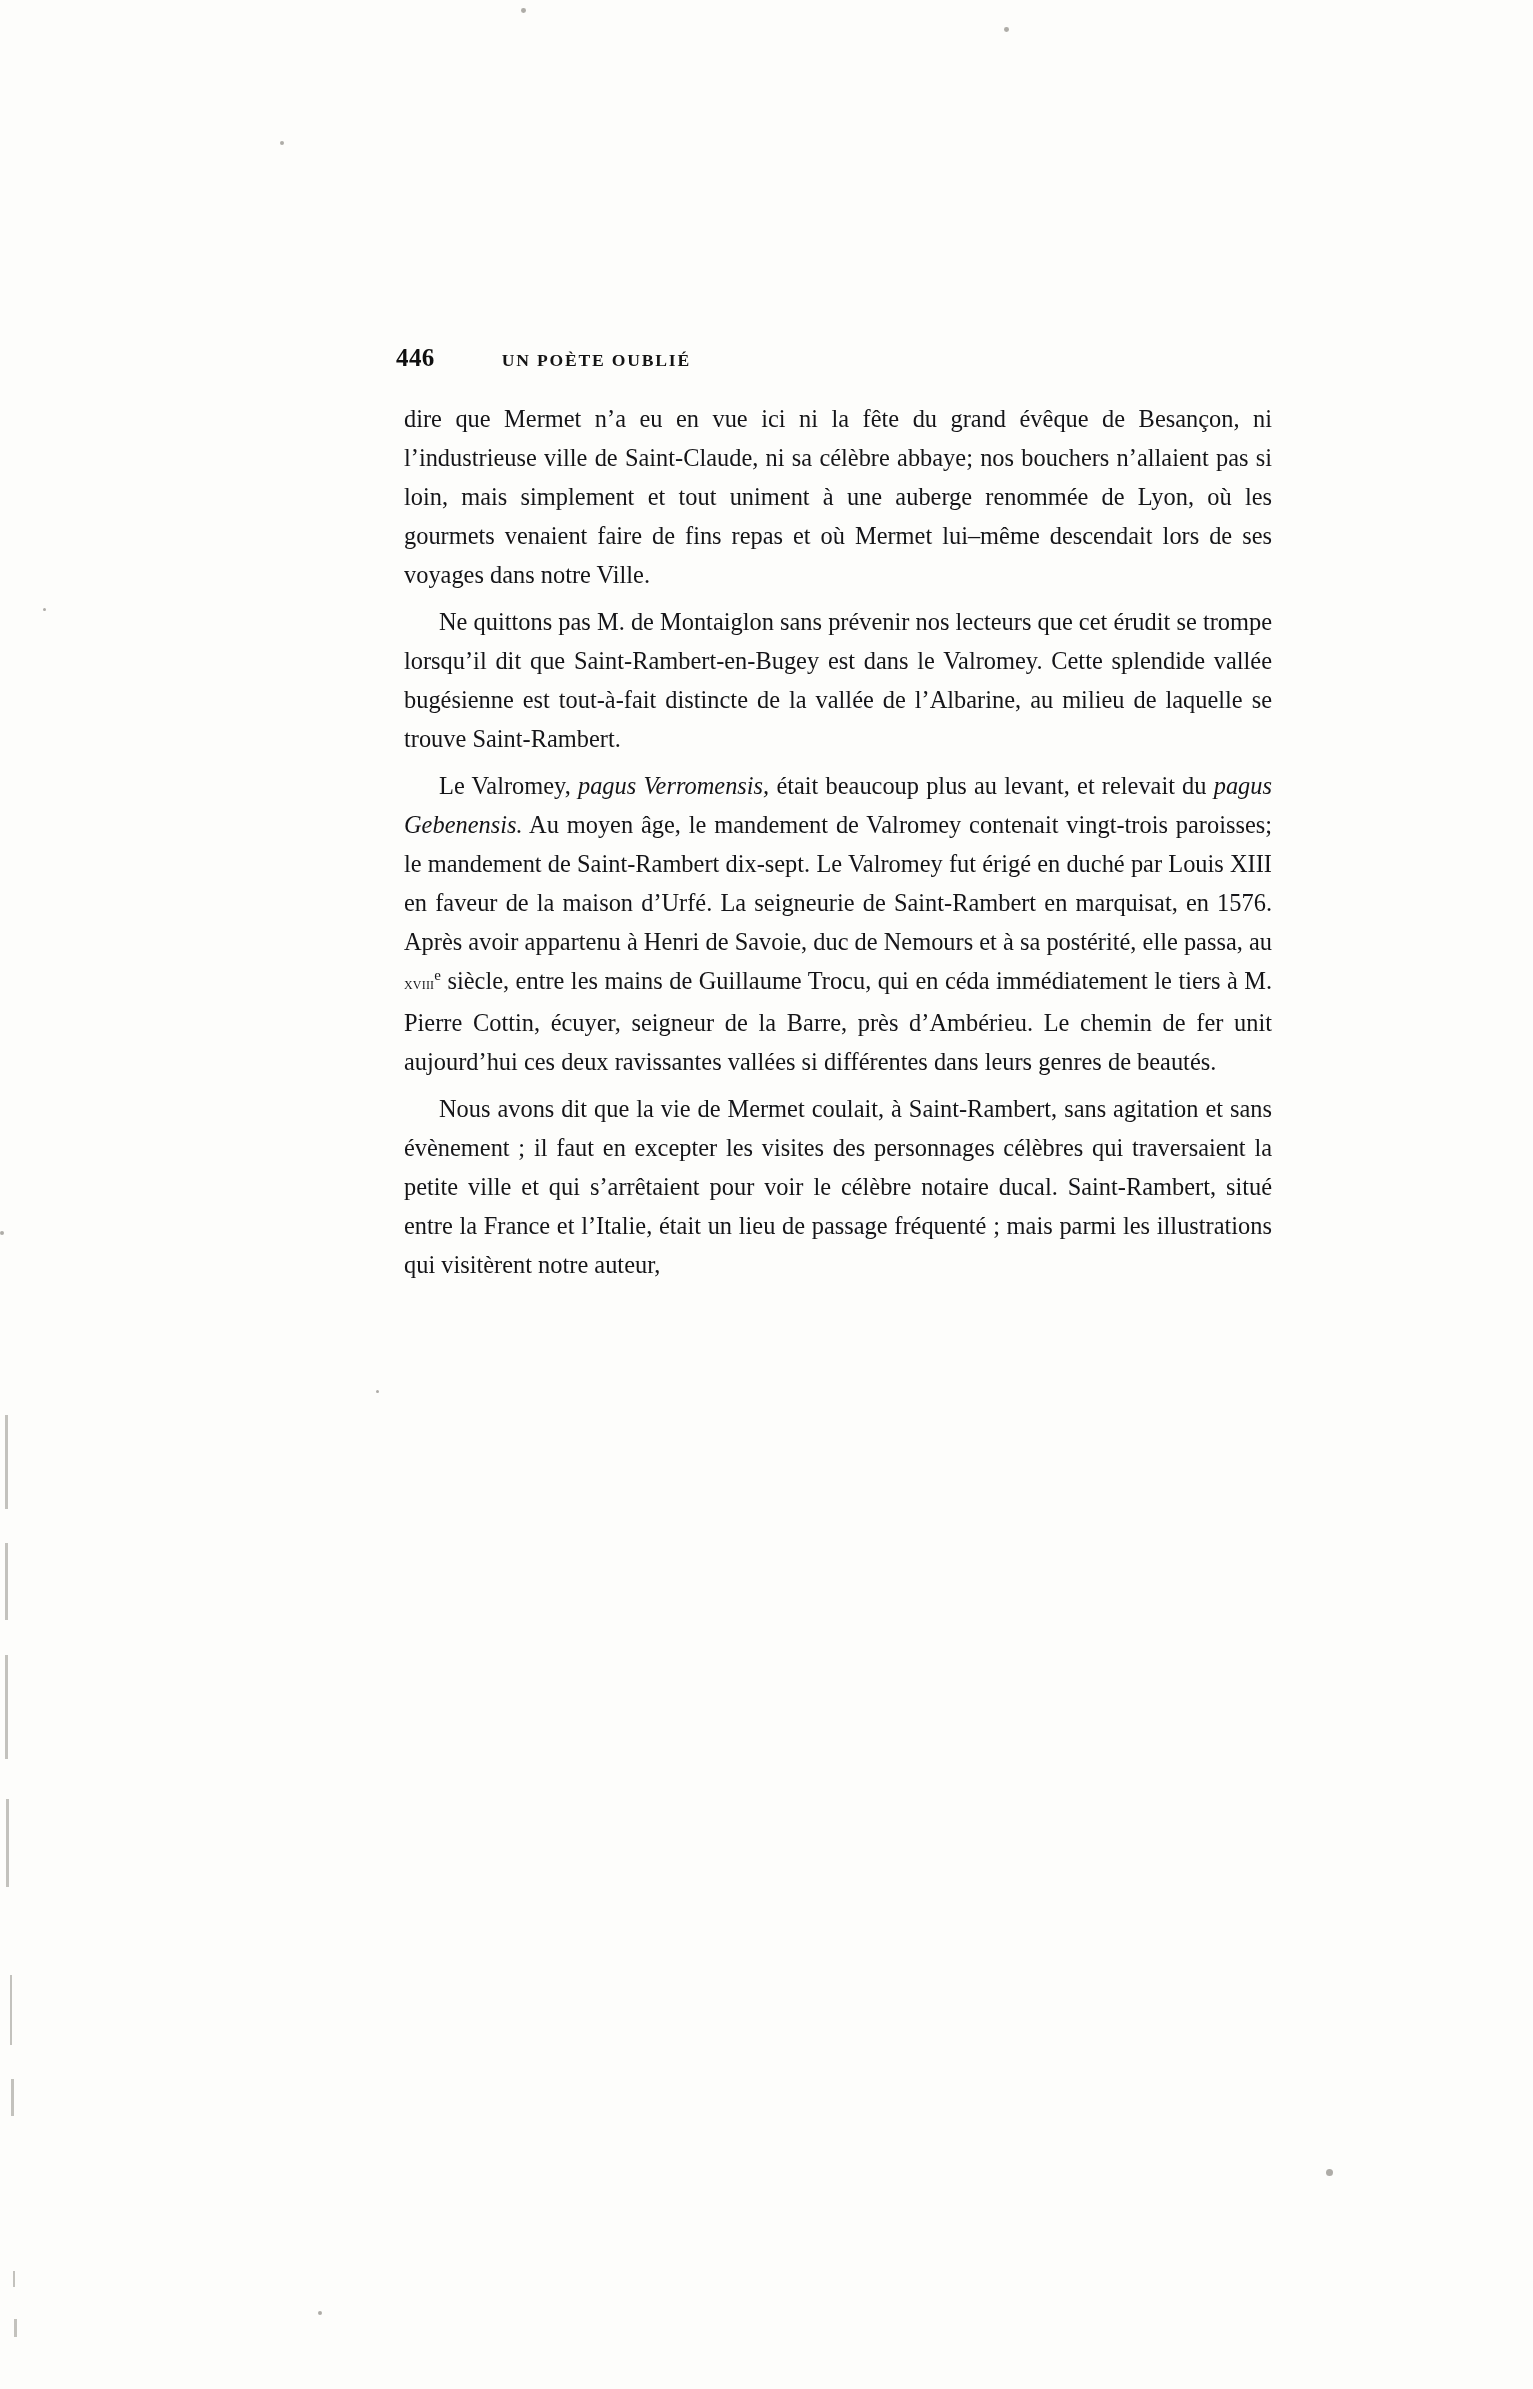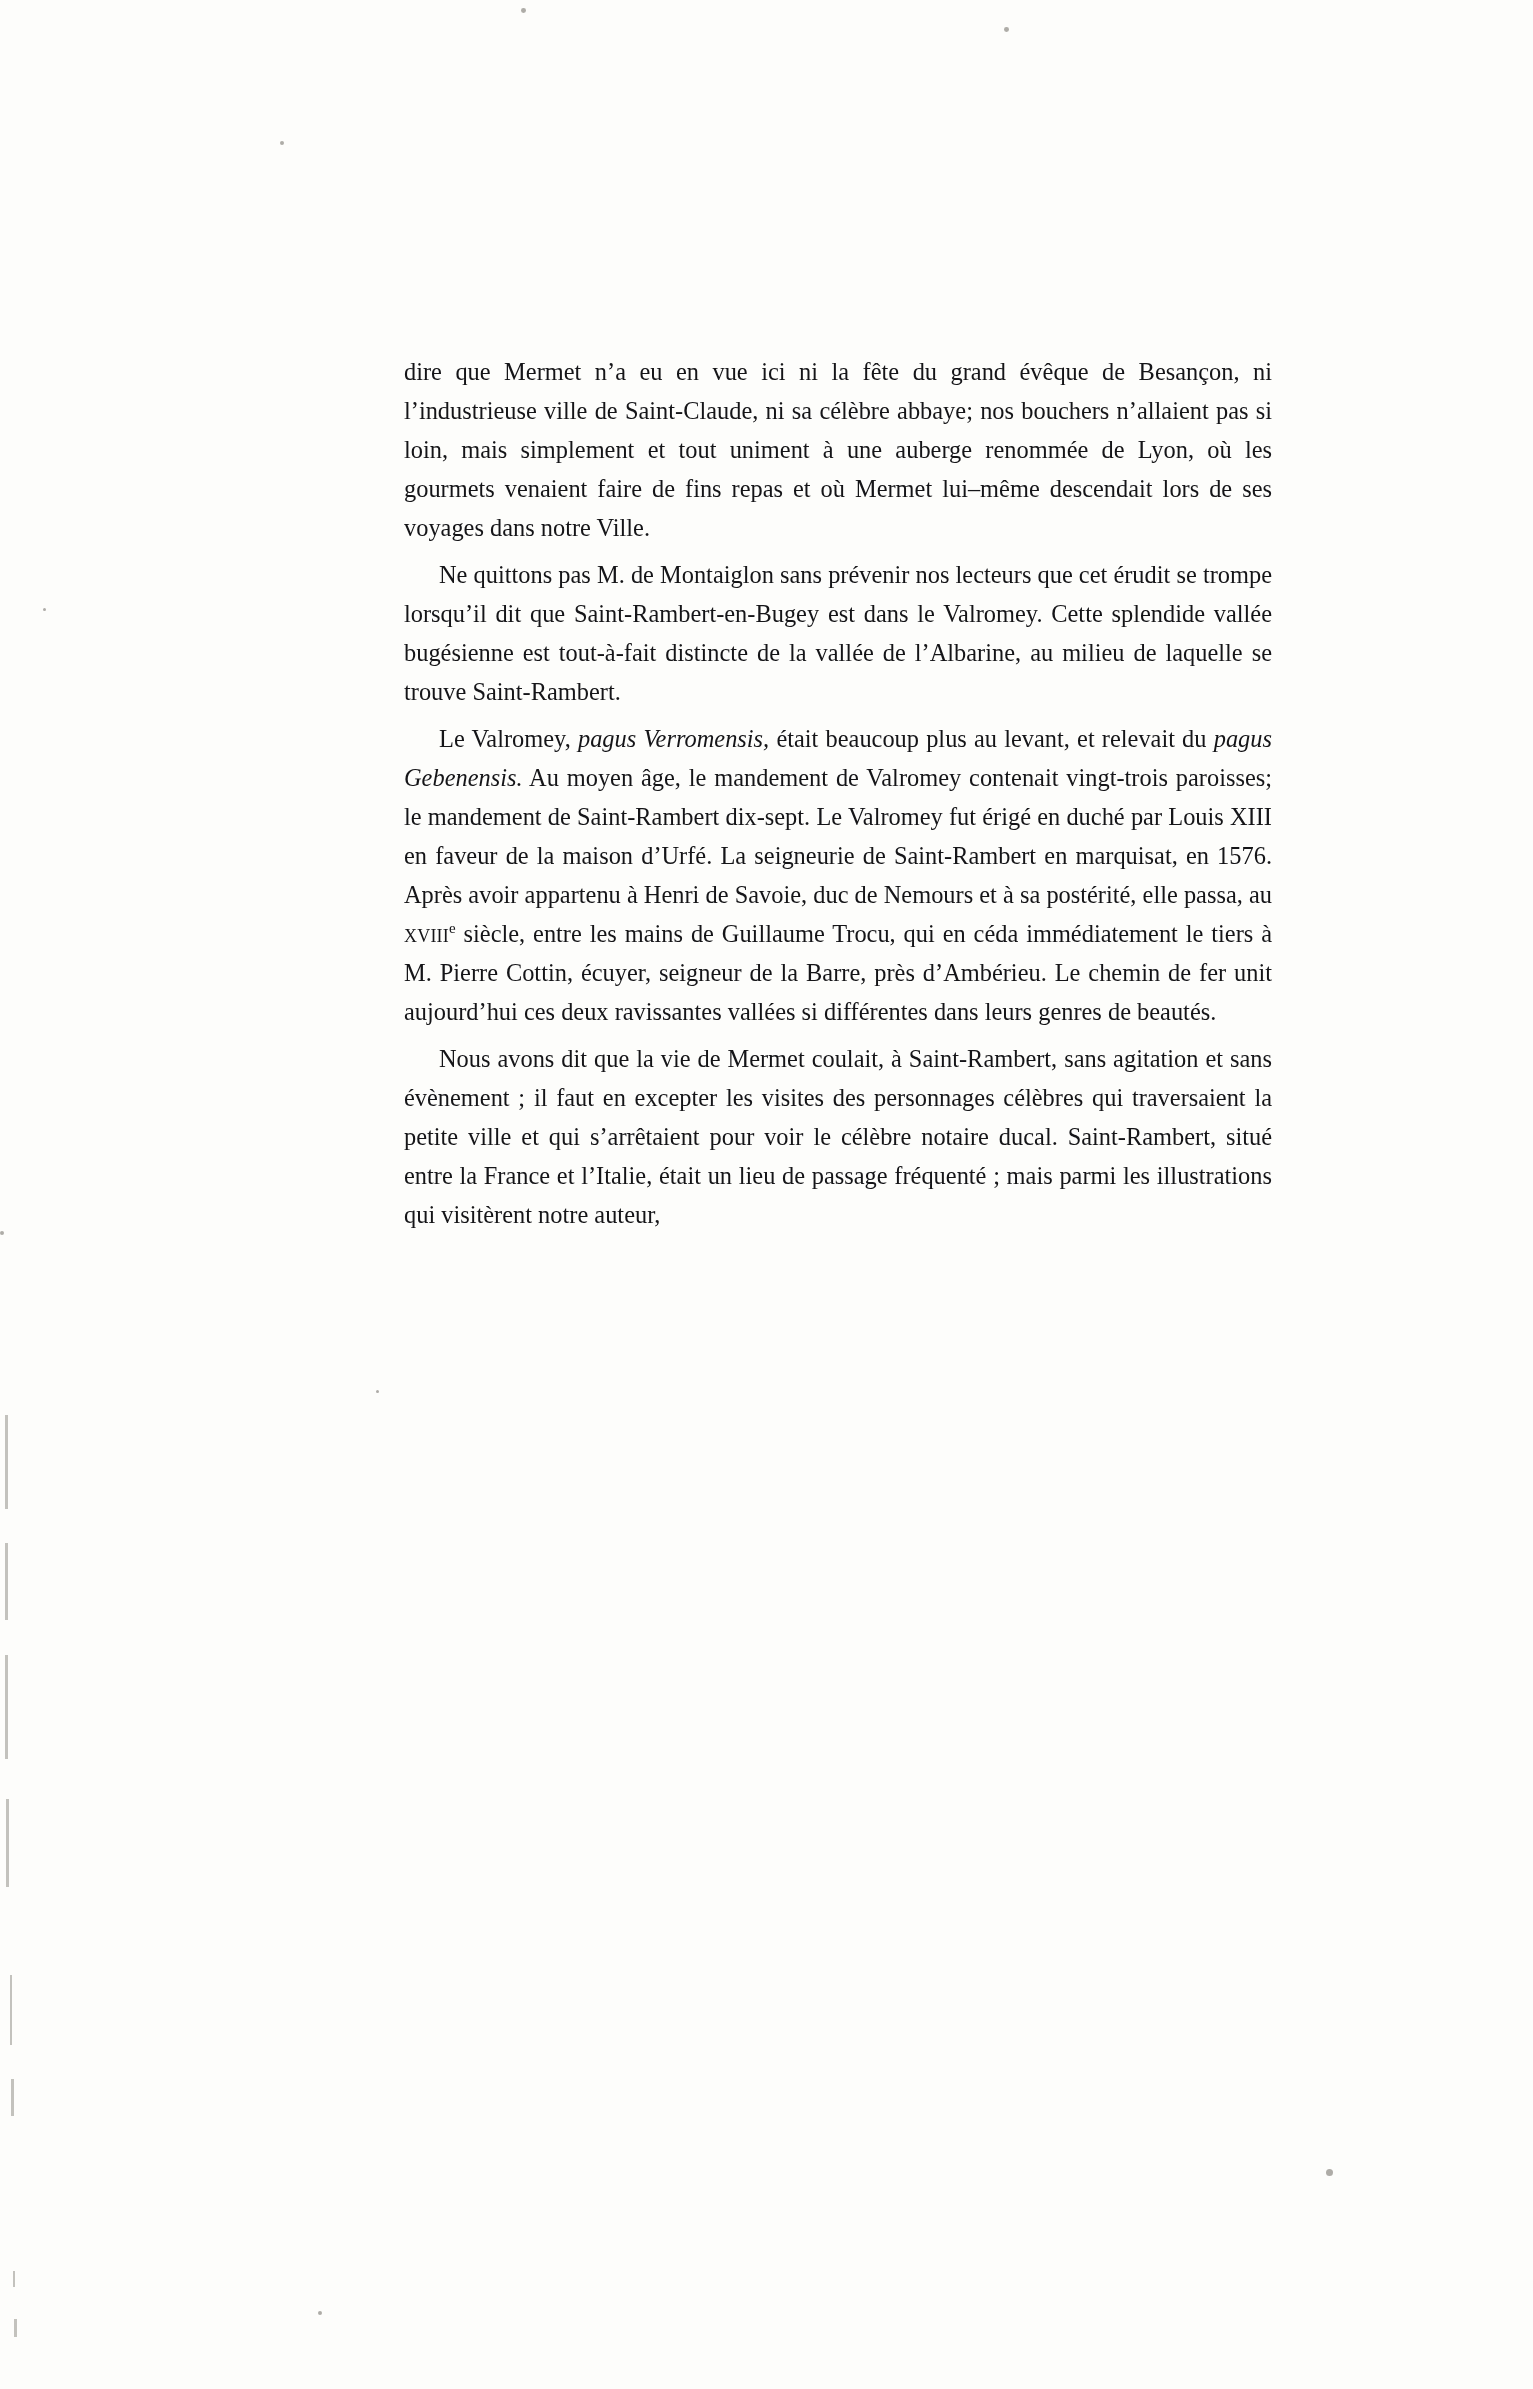--- a/index.html
+++ b/index.html
@@ -78,21 +78,21 @@
   }
   p.para + p.para {
     margin-top: 0px;
   }
   p.indent {
     text-indent: 35px;
   }
   .ital { font-style: italic; }
   .sc {
     font-variant: small-caps;
-    font-size: 26px;
+    font-size: 17px;
     letter-spacing: 0.2px;
   }
   sup.ord {
     font-size: 15px;
     vertical-align: super;
     line-height: 0;
   }
 
   
   .content { filter: contrast(1.02); }
@@ -114,20 +114,24 @@
   <span class="edge-mark" style="left:6.4px;top:1799px;width:2.4px;height:88px;"></span>
   <span class="edge-mark" style="left:9.6px;top:1975px;width:2.4px;height:70px;"></span>
   <span class="edge-mark" style="left:11.2px;top:2079px;width:2.4px;height:37px;"></span>
   <span class="edge-mark" style="left:12.8px;top:2271px;width:2.4px;height:16px;"></span>
   <span class="edge-mark" style="left:14.4px;top:2319px;width:2.4px;height:17.6px;"></span>
   <span class="speck" style="left:0px;top:1231px;width:4px;height:4px;"></span>
   <span class="speck" style="left:43px;top:608px;width:3.2px;height:3.2px;"></span>
 
   <div class="content">
 
+    <div class="header-line">
+      <span class="folio">446</span>
+      <span class="running-head">UN POÈTE OUBLIÉ</span>
+    </div>
 
     <p class="para"><span>dire que Mermet n’a eu en vue ici ni la fête du grand évêque de Besançon, ni l’industrieuse ville de Saint-Claude, ni sa célèbre abbaye; nos bouchers n’allaient pas si loin, mais simplement et tout uniment à une auberge renommée de Lyon, où les gourmets venaient faire de fins repas et où Mermet lui–même descendait lors de ses voyages dans notre Ville.</span></p>
 
     <p class="para indent"><span>Ne quittons pas M. de Montaiglon sans prévenir nos lecteurs que cet érudit se trompe lorsqu’il dit que Saint-Rambert-en-Bugey est dans le Valromey. Cette splendide vallée bugésienne est tout-à-fait distincte de la vallée de l’Albarine, au milieu de laquelle se trouve Saint-Rambert.</span></p>
 
     <p class="para indent"><span>Le Valromey, </span><span class="ital">pagus Verromensis,</span><span> était beaucoup plus au levant, et relevait du </span><span class="ital">pagus Gebenensis.</span><span> Au moyen âge, le mandement de Valromey contenait vingt-trois paroisses; le mandement de Saint-Rambert dix-sept. Le Valromey fut érigé en duché par Louis XIII en faveur de la maison d’Urfé. La seigneurie de Saint-Rambert en marquisat, en 1576. Après avoir appartenu à Henri de Savoie, duc de Nemours et à sa postérité, elle passa, au </span><span class="sc">xviii</span><sup class="ord">e</sup><span> siècle, entre les mains de Guillaume Trocu, qui en céda immédiatement le tiers à M. Pierre Cottin, écuyer, seigneur de la Barre, près d’Ambérieu. Le chemin de fer unit aujourd’hui ces deux ravissantes vallées si différentes dans leurs genres de beautés.</span></p>
 
     <p class="para indent"><span>Nous avons dit que la vie de Mermet coulait, à Saint-Rambert, sans agitation et sans évènement ; il faut en excepter les visites des personnages célèbres qui traversaient la petite ville et qui s’arrêtaient pour voir le célèbre notaire ducal. Saint-Rambert, situé entre la France et l’Italie, était un lieu de passage fréquenté ; mais parmi les illustrations qui visitèrent notre auteur,</span></p>
 
   </div>

